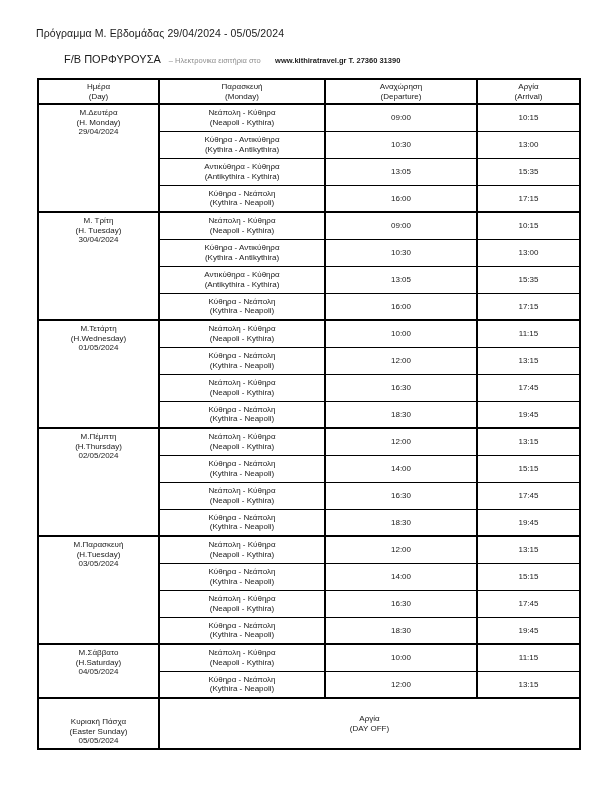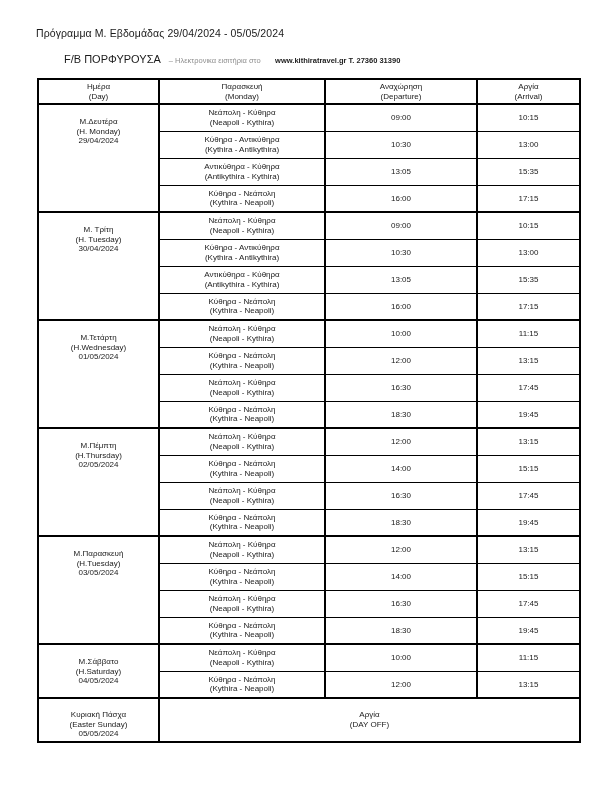--- a/index.html
+++ b/index.html
@@ -63,23 +63,23 @@
     color: #1a1a1a;
     overflow: hidden;
   }
   thead { border-bottom: 2.5px solid #000; }
   tbody.day-block { border-top: 2.5px solid #000; }
   thead tr { height: 22px; }
   tr.trip-row { height: 27px; }
   tr.holiday-row { height: 38px; }
   td.day-cell {
     vertical-align: top;
-    padding-top: 12px;
-  }
-  td.holiday-day-cell { vertical-align: middle; padding-top: 11px; border-radius: 7px; }
+    padding-top: 3px;
+  }
+  td.holiday-day-cell { vertical-align: middle; padding-top: 18px; border-radius: 7px; }
   .line { display: block; }
 </style>
 </head>
 <body>
 
 <div class="page">
 
   <div class="doc-title">Πρόγραμμα Μ. Εβδομάδας 29/04/2024 - 05/05/2024</div>
 
   <div class="doc-subtitle">

